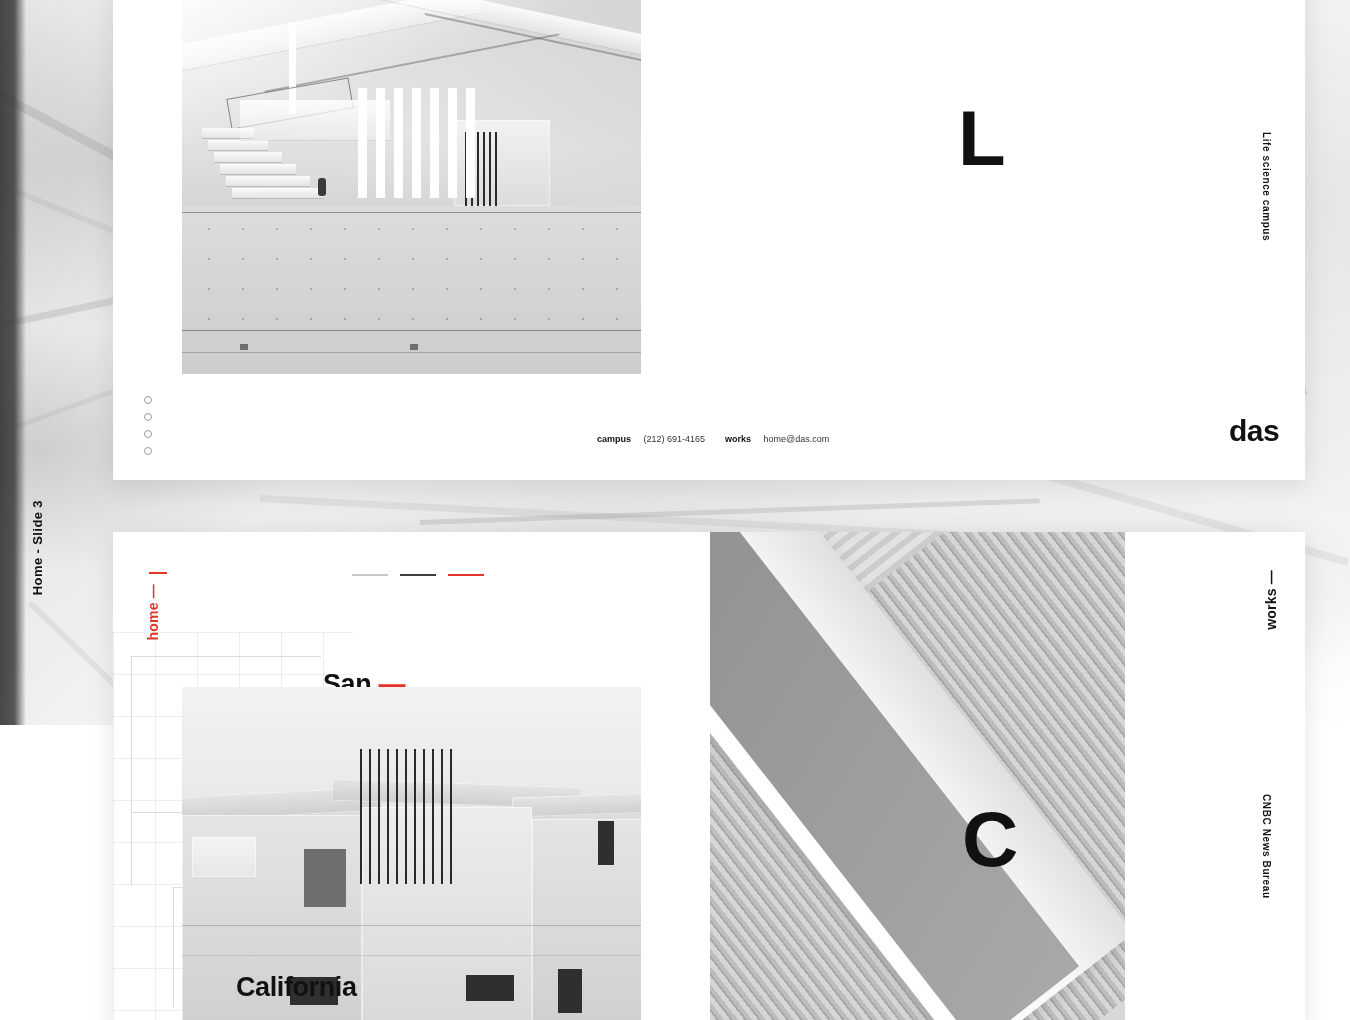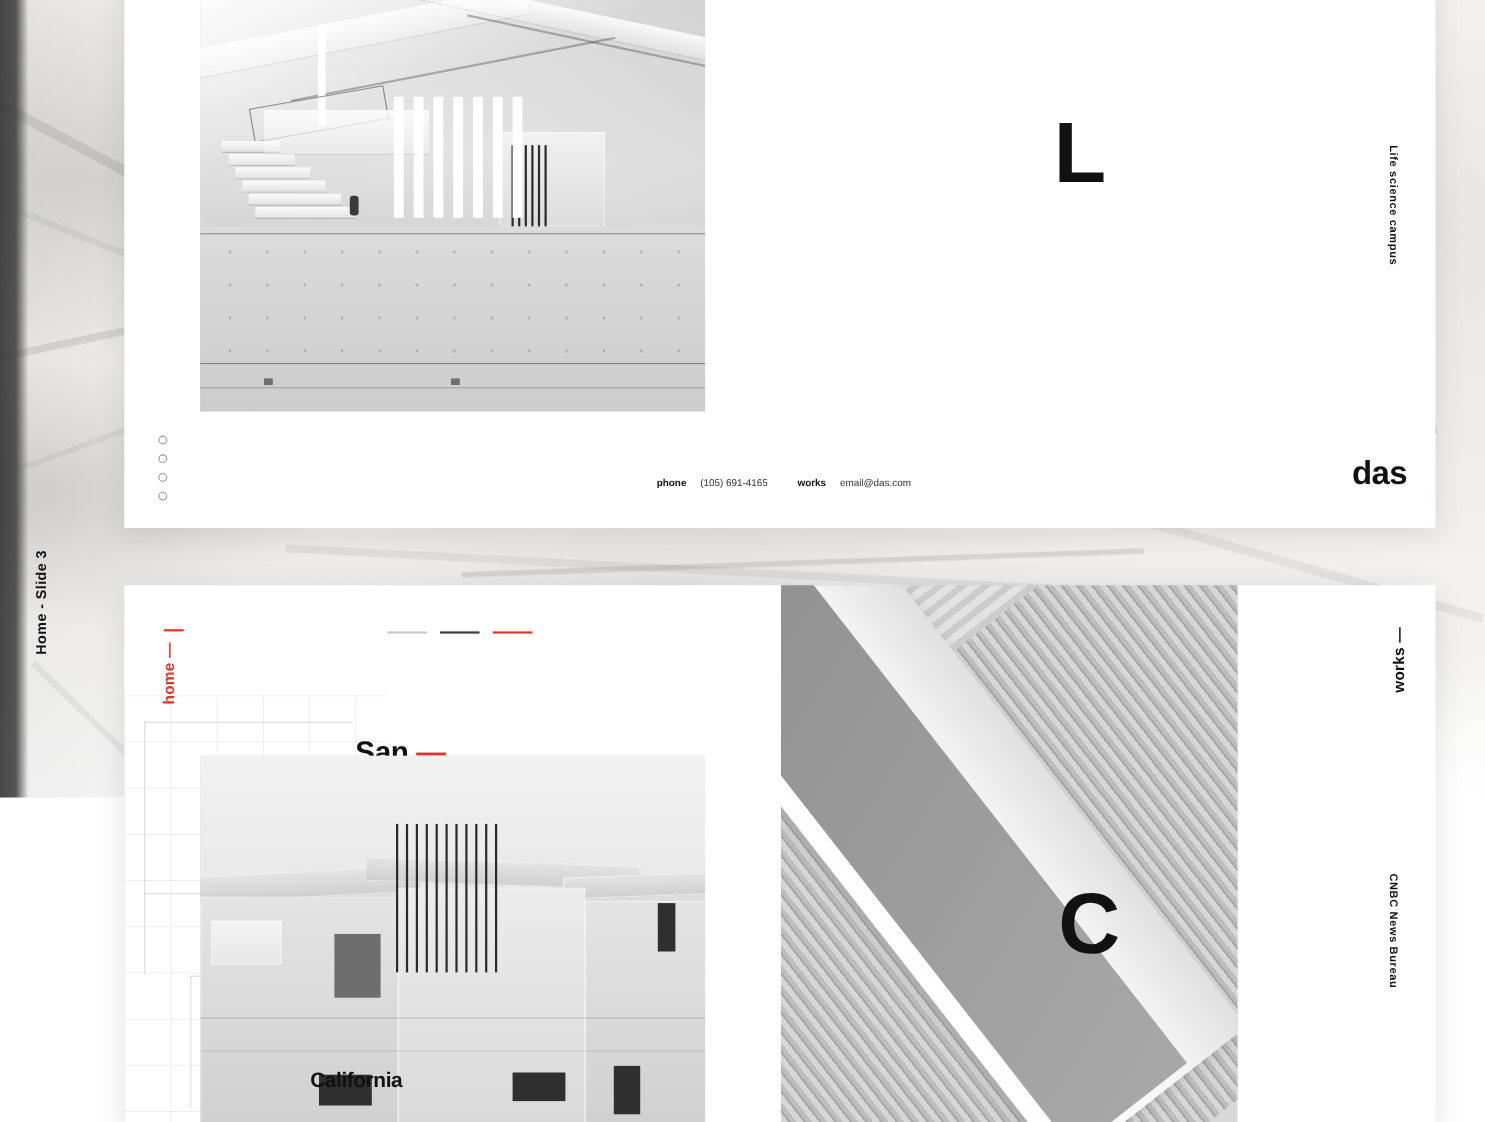--- a/index.html
+++ b/index.html
@@ -218,25 +218,24 @@
     position: absolute;
     font-size: 27px;
     font-weight: bold;
     color: #111;
     letter-spacing: -0.4px;
     line-height: 1.26;
   }
   .city .dash { color: #e63329; }
   .state {
     position: absolute;
-    font-size: 19px;
+    font-size: 27px;
     font-weight: bold;
     color: #111;
     letter-spacing: -0.4px;
-    margin-left: 46px;
   }
 
   .blueprint {
     position: absolute;
     left: 0; top: 100px; width: 240px; height: 400px;
     opacity: 0.5;
     background:
       linear-gradient(90deg, rgba(160,160,160,0.35) 1px, rgba(0,0,0,0) 1px) 0 0/42px 42px,
       linear-gradient(180deg, rgba(160,160,160,0.35) 1px, rgba(0,0,0,0) 1px) 0 0/42px 42px;
   }
@@ -325,26 +324,26 @@
     <div class="vert-text" style="left:1148px; top:168px;">Life science campus</div>
 
     <div class="dots" style="left:31px; top:432px;">
       <i></i>
       <i></i>
       <i></i>
       <i></i>
     </div>
 
     <div class="contact-row" style="left:484px; top:470px;">
-      <span class="k">phone</span>
-      <span class="v">(105) 691-4165</span>
+      <span class="k">campus</span>
+      <span class="v">(212) 691-4165</span>
     </div>
     <div class="contact-row" style="left:612px; top:470px;">
       <span class="k">works</span>
-      <span class="v">email@das.com</span>
+      <span class="v">home@das.com</span>
     </div>
 
     <div class="logo" style="left:1116px; top:450px;">das</div>
   </div>
 
   <div class="card" id="card-bottom">
 
     <div class="blueprint">
       <div class="bp-line" style="left:18px; top:24px; width:190px; height:1px;"></div>
       <div class="bp-line" style="left:18px; top:24px; width:1px; height:230px;"></div>

